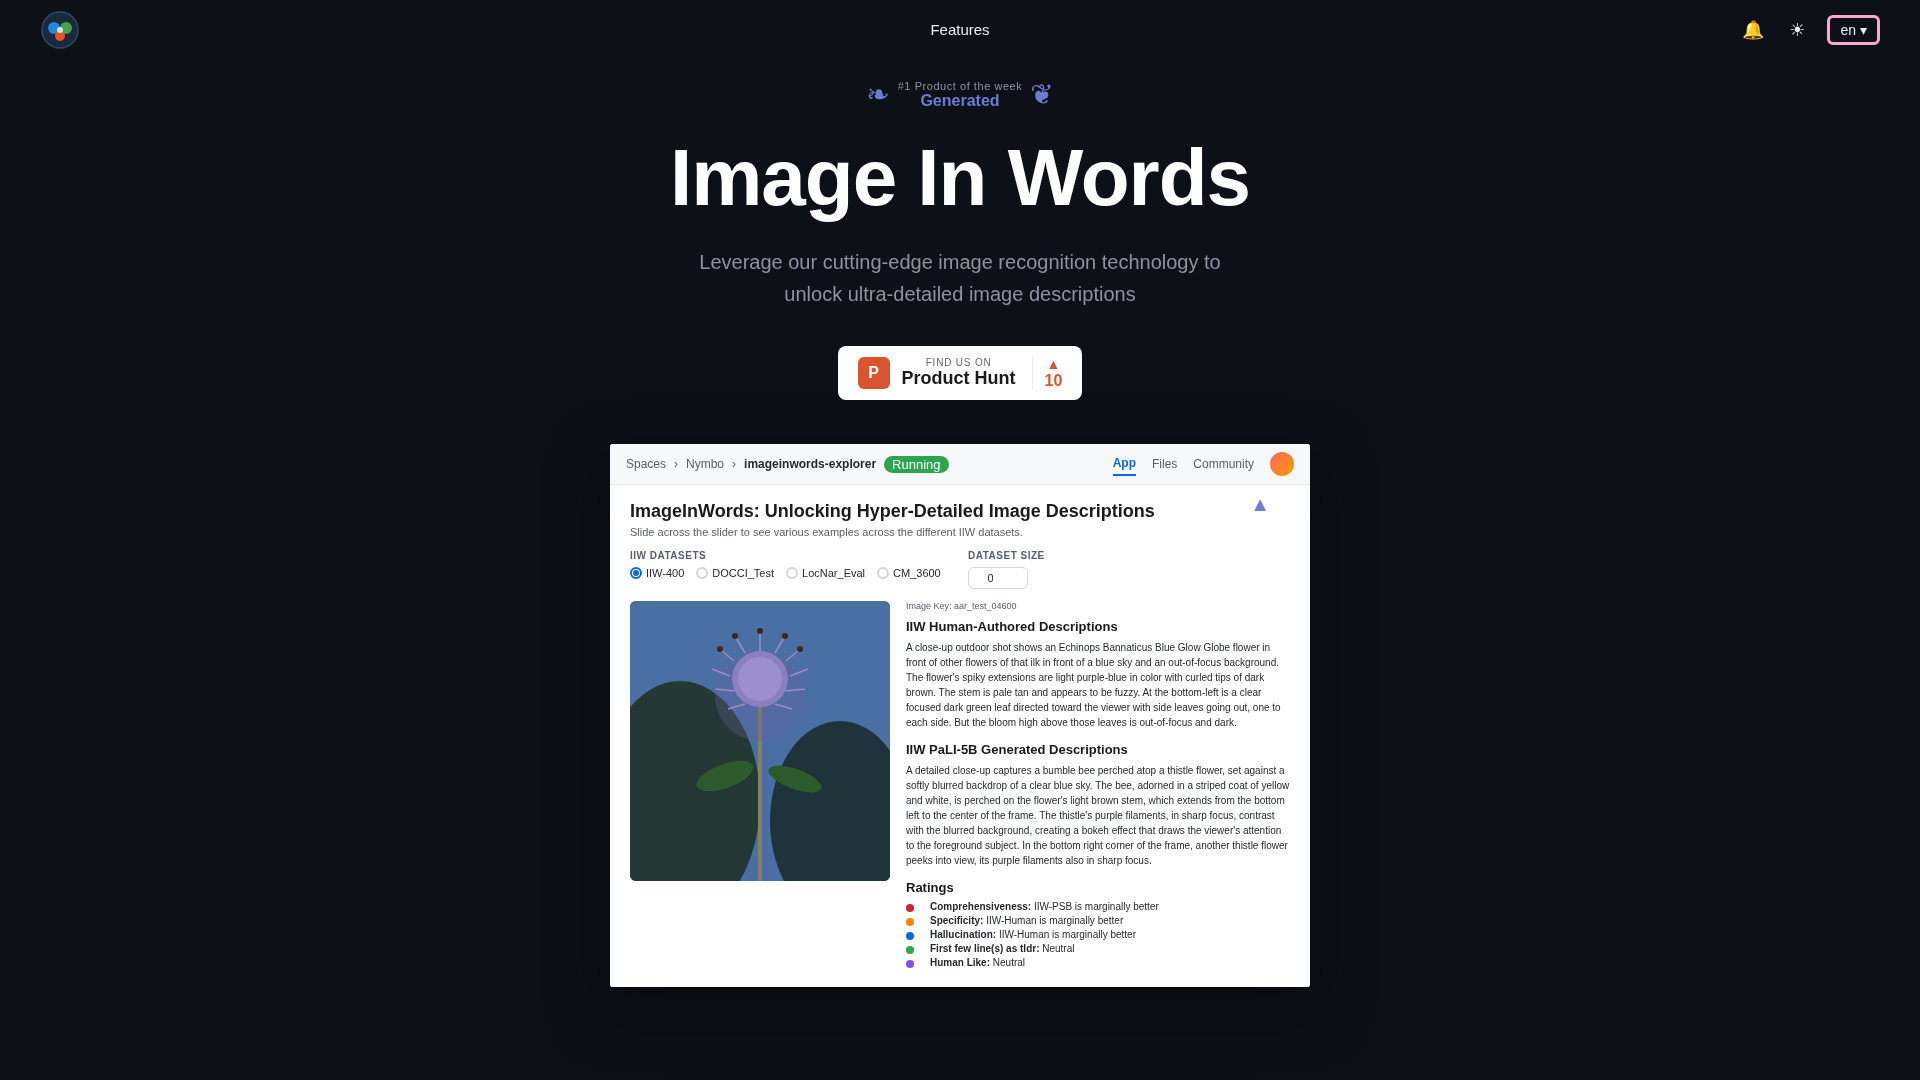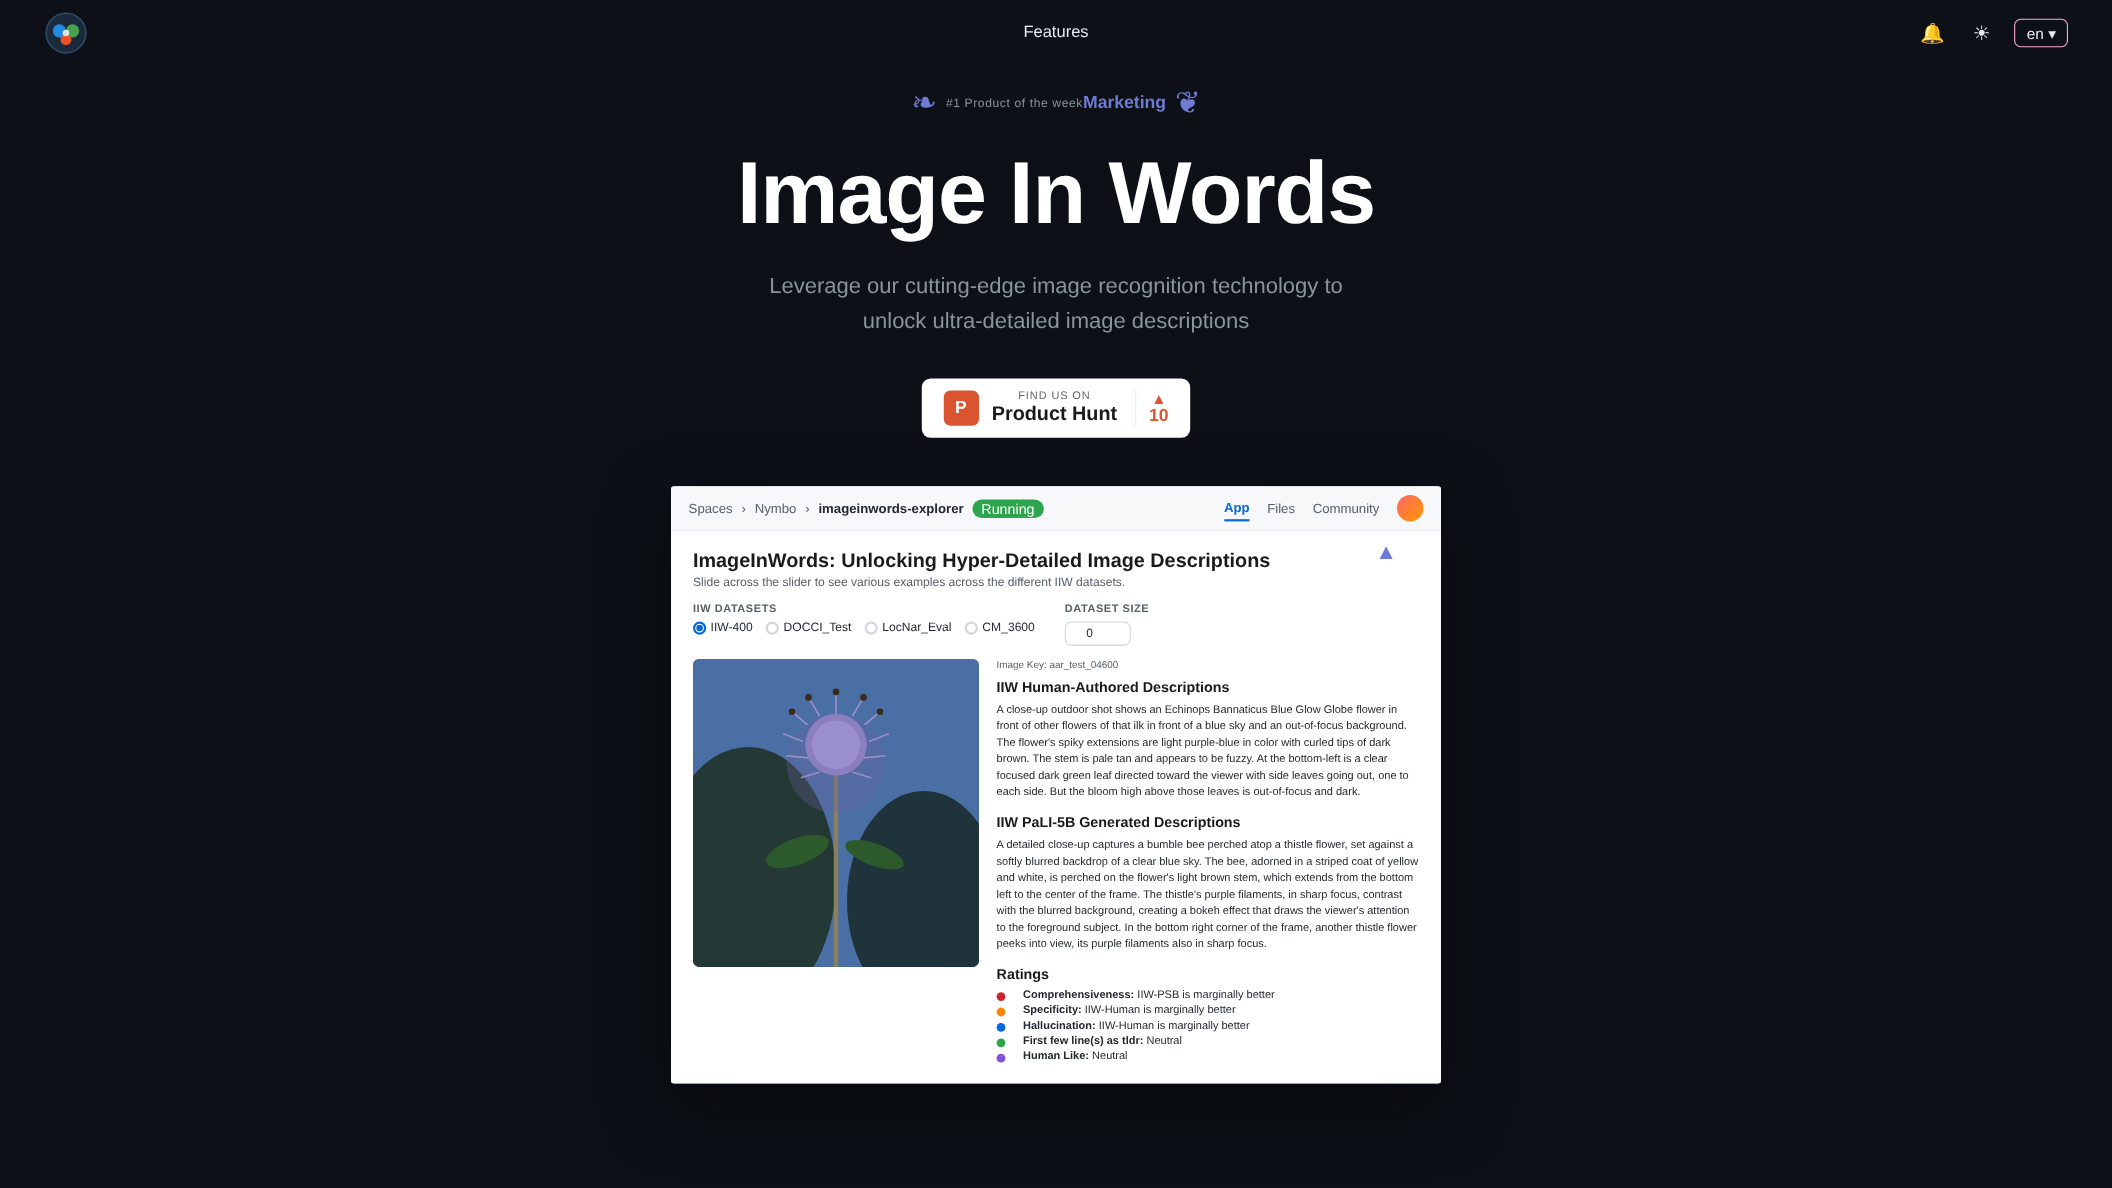--- a/index.html
+++ b/index.html
@@ -50,21 +50,21 @@
       align-items: center;
       justify-content: center;
       cursor: pointer;
       color: #e6edf3;
       font-size: 18px;
     }
     .lang-select {
       display: flex;
       align-items: center;
       gap: 4px;
-      border: 1px solid #f9a8d4;
+      border: 3px solid #f9a8d4;
       border-radius: 6px;
       padding: 4px 10px;
       cursor: pointer;
       color: #e6edf3;
       font-size: 14px;
       background: transparent;
     }
 
     
     .main {
@@ -81,21 +81,21 @@
       gap: 8px;
       margin-bottom: 24px;
     }
     .laurel {
       color: #6e7bd4;
       font-size: 28px;
       line-height: 1;
     }
     .badge-text {
       display: flex;
-      flex-direction: row;
+      flex-direction: column;
       align-items: center;
     }
     .badge-top {
       font-size: 11px;
       color: #8b949e;
       font-weight: 500;
       letter-spacing: 0.05em;
     }
     .badge-bottom {
       font-size: 16px;
@@ -423,21 +423,21 @@
     </div>
   </div>
 </div>
 
 <div class="main">
 
   <div class="badge-container">
     <span class="laurel">❧</span>
     <div class="badge-text">
       <span class="badge-top">#1 <span>Product of the week</span></span>
-      <span class="badge-bottom">Marketing</span>
+      <span class="badge-bottom">Generated</span>
     </div>
     <span class="laurel">❦</span>
   </div>
 
   <h1 class="main-title">Image In Words</h1>
   <p class="subtitle">Leverage our cutting-edge image recognition technology to unlock ultra-detailed image descriptions</p>
 
   <button class="ph-button">
     <div class="ph-logo">P</div>
     <div class="ph-text">

